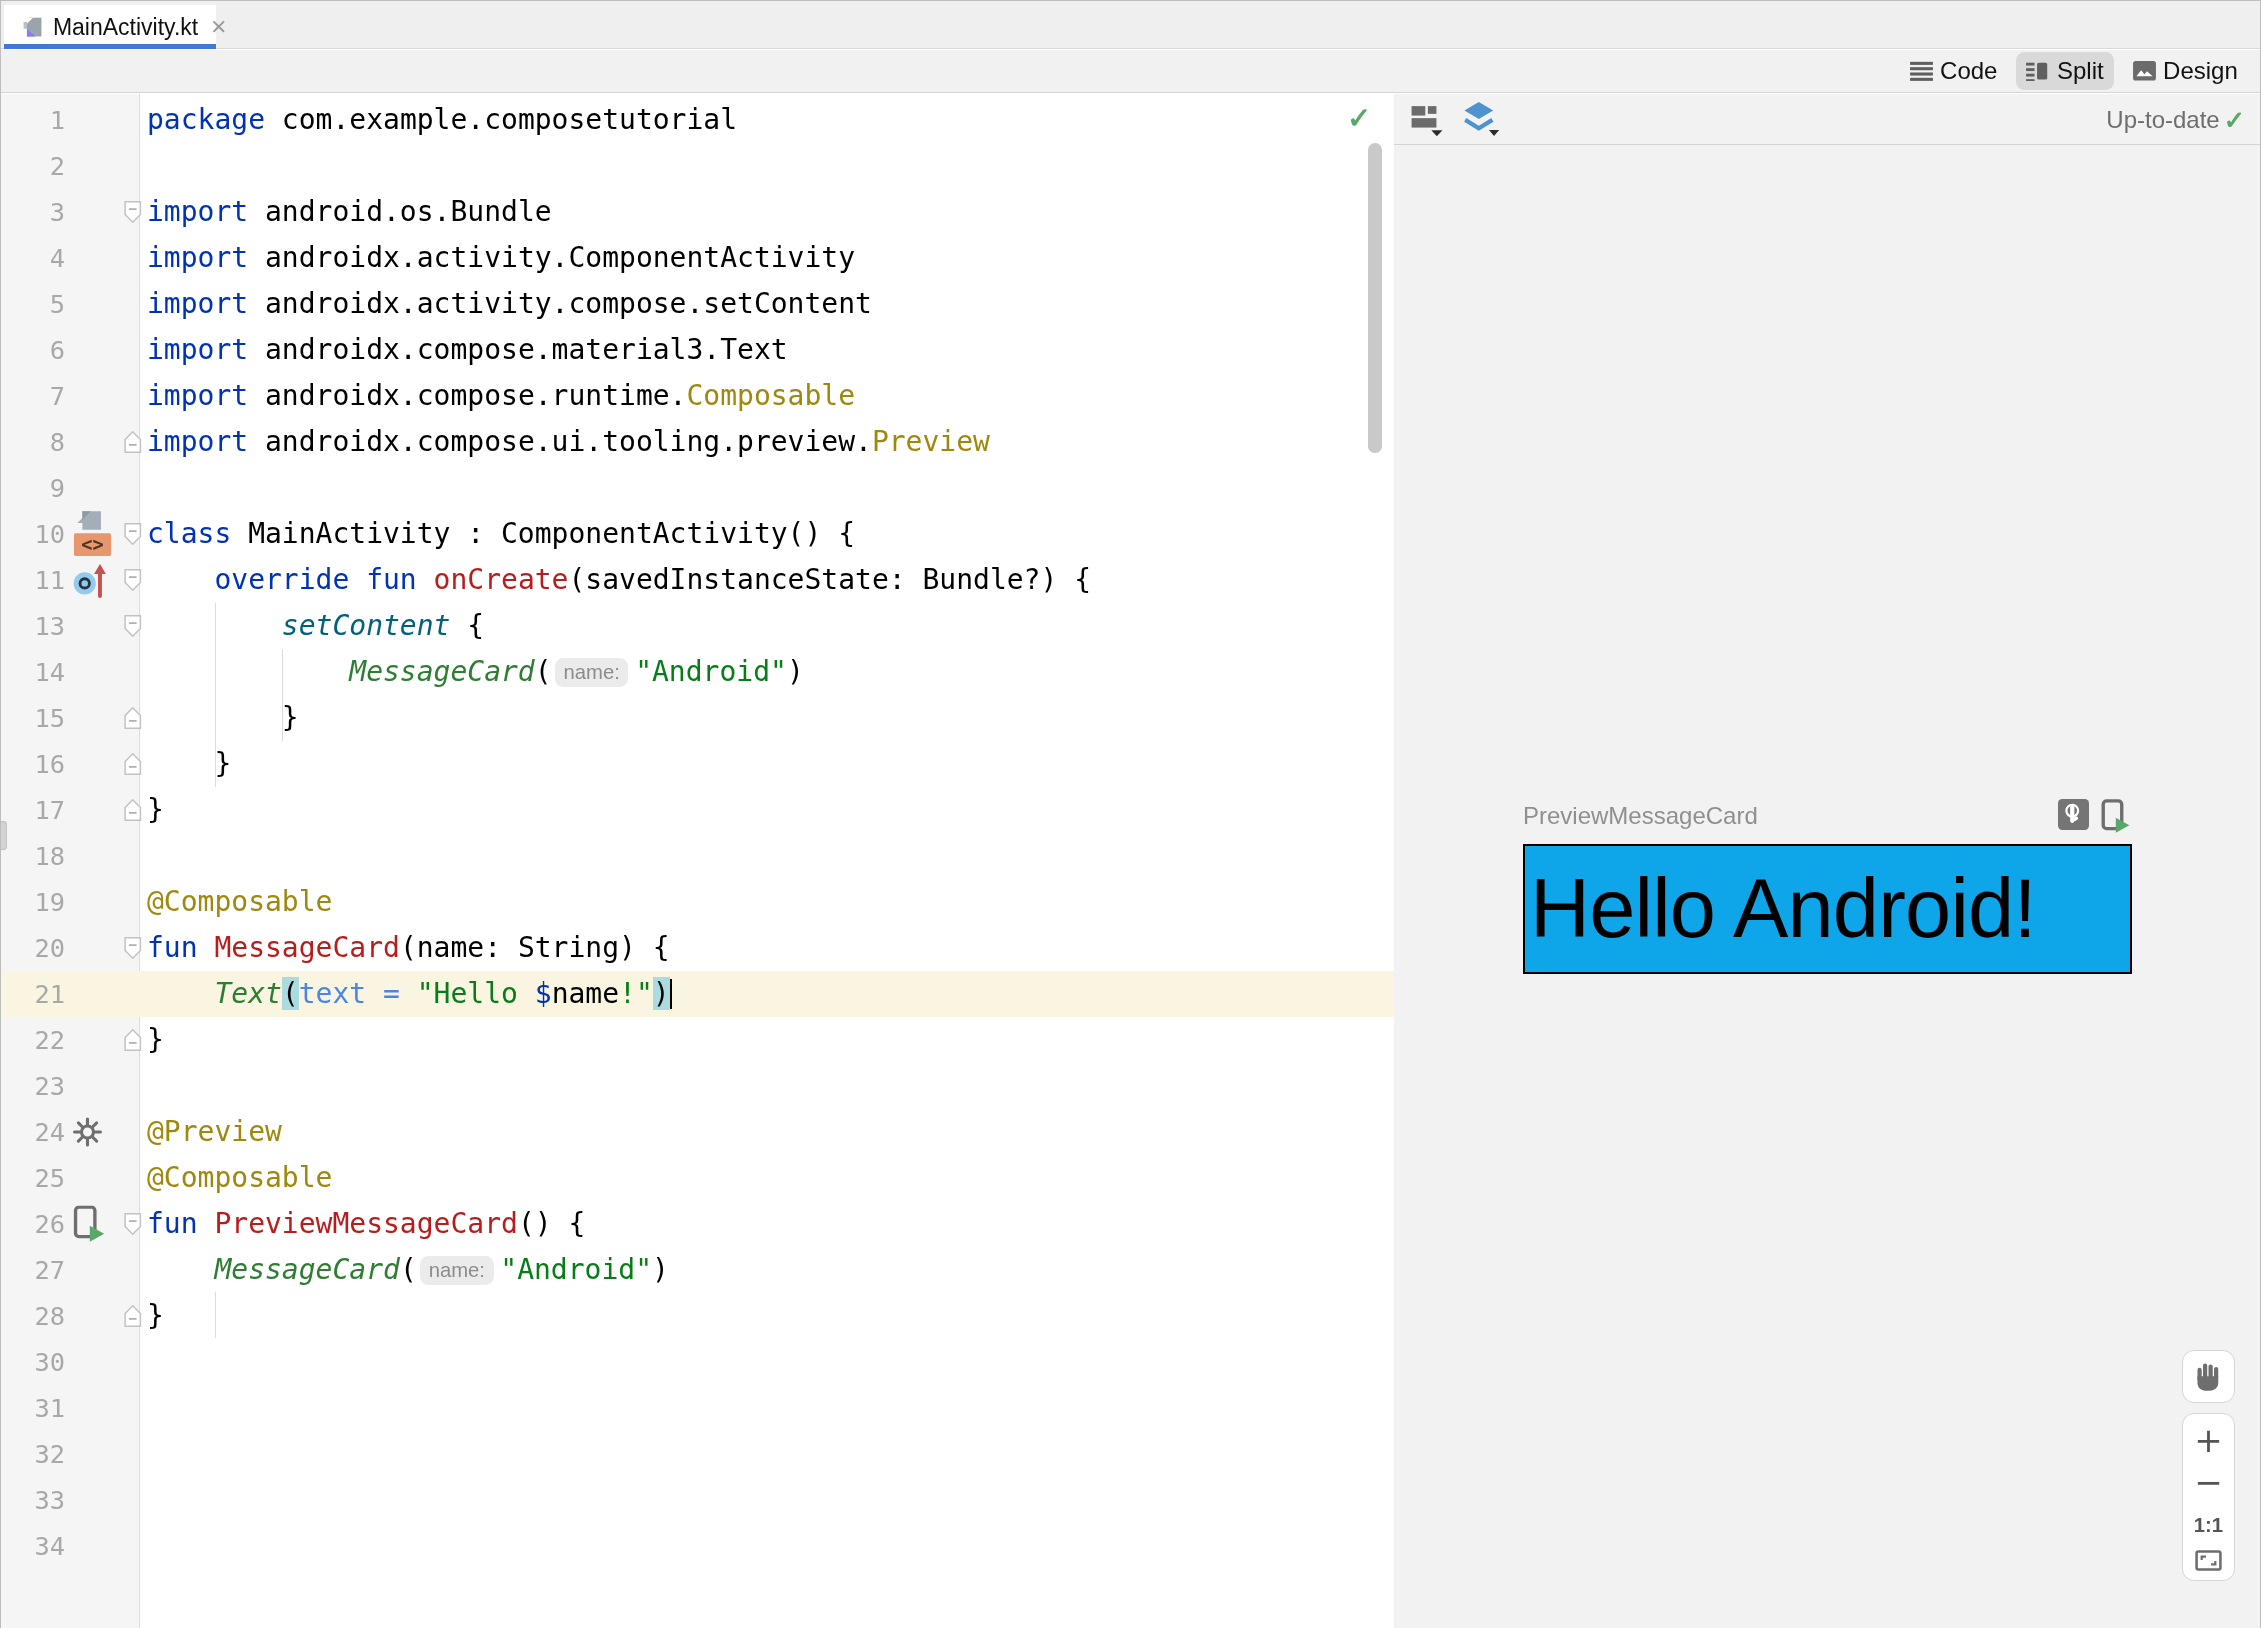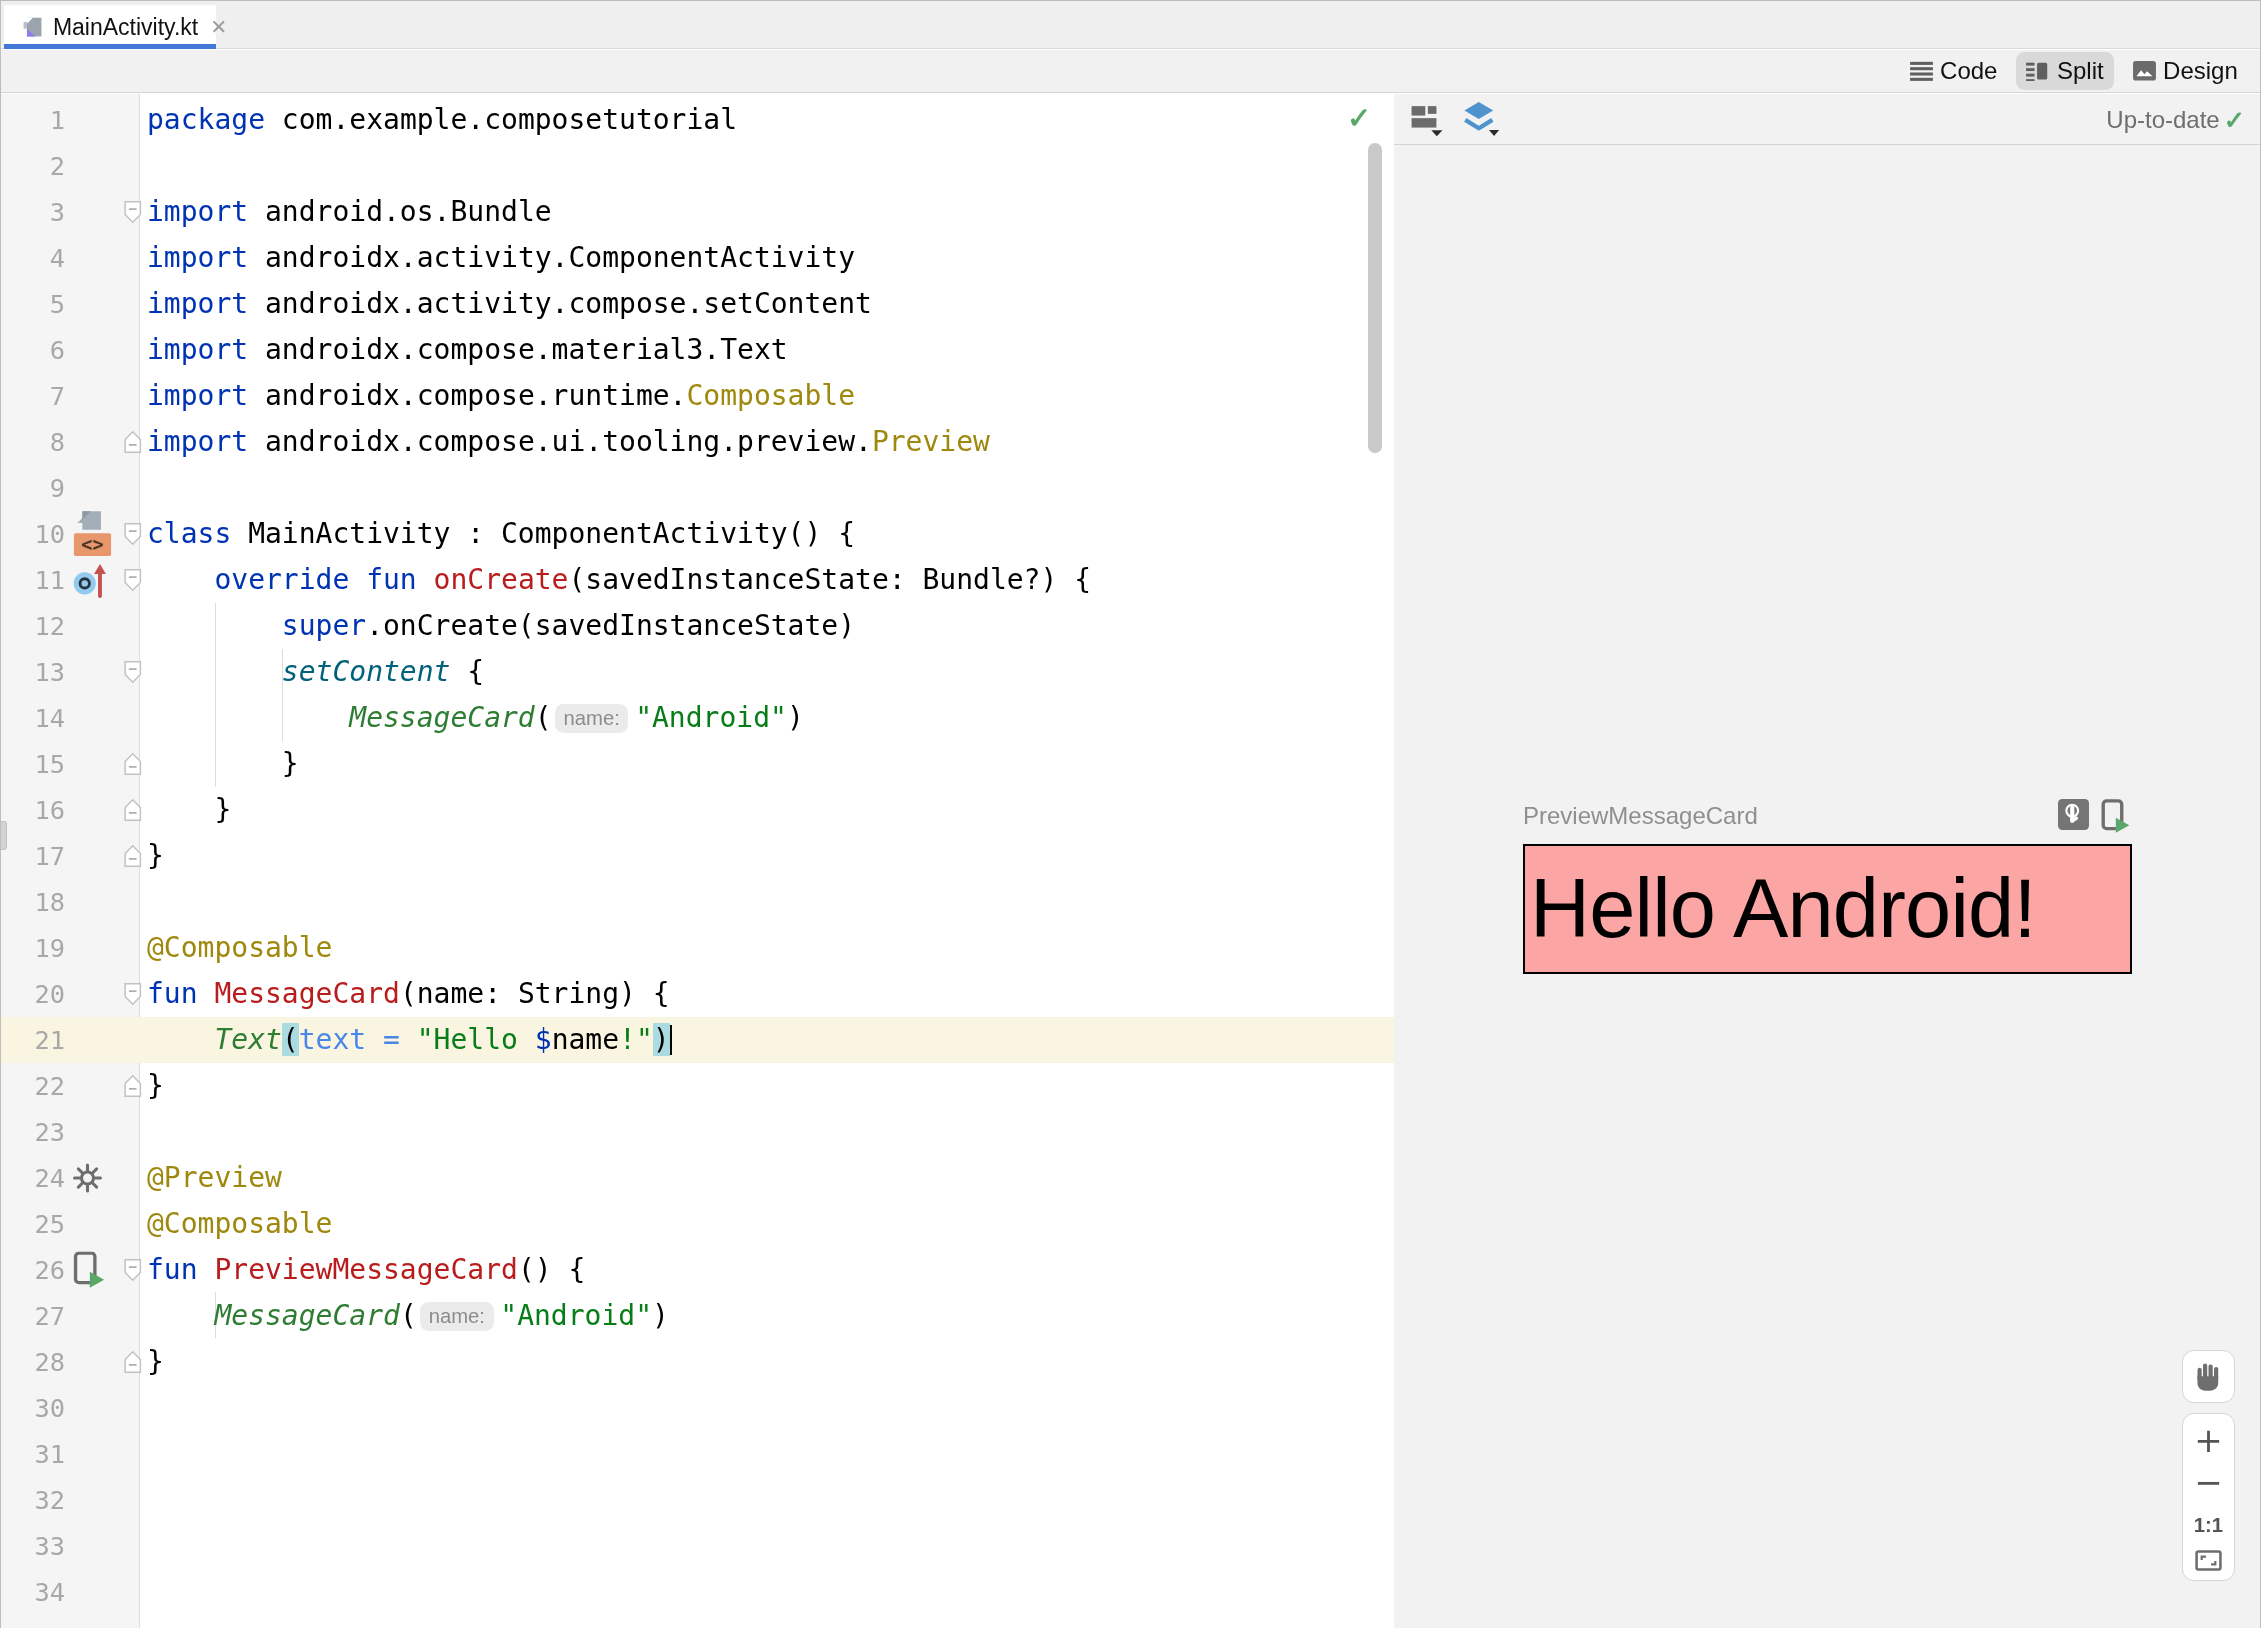--- a/index.html
+++ b/index.html
@@ -69,21 +69,21 @@
   .rt-icon{ margin-left:15.3px; cursor:pointer; line-height:0; }
   #rt-status{ position:absolute; right:17px; top:0; height:51px; display:flex; align-items:center; gap:4px; }
   #rt-status-text{ font-size:24px; color:#6E6E6E; }
   #rt-status-check{ font-size:25.4px; font-weight:bold; color:#59A869; }
 
   #pv-head{ position:absolute; left:129px; top:705px; width:608px; height:37px; }
   #pv-label{ position:absolute; left:0; top:3.4px; font-size:24px; color:#8F8F8F; }
   #pv-icons{ position:absolute; right:0; top:0; display:flex; gap:10.2px; }
   #pv-icons > span{ cursor:pointer; line-height:0; }
   #pv-box{ position:absolute; left:129px; top:750px; width:609px; height:130px;
-           background:#fca5a5; border:2.5px solid #000; display:flex; align-items:center; }
+           background:#0ea5e9; border:2.5px solid #000; display:flex; align-items:center; }
   #pv-text{ font-size:83px; color:#000; padding-left:5.1px; letter-spacing:-0.8px; white-space:nowrap;
             font-family:"Liberation Sans",sans-serif; }
 
   .fab{ position:absolute; right:27px; width:53px; background:#fff; border:0.8px solid #D5D5D5;
         border-radius:12px; display:flex; flex-direction:column; align-items:center; }
   #hand-btn{ top:1256px; height:53px; justify-content:center; cursor:pointer; }
   #zoom-group{ top:1319px; height:168px; justify-content:space-around; padding:5.1px 0; }
   .zbtn{ width:100%; text-align:center; color:#555; cursor:pointer; line-height:0; }
   .ztext{ font-size:34px; font-family:"DejaVu Sans",sans-serif; line-height:34px; }
   .zratio{ font-size:20.3px; font-weight:bold; line-height:20.3px; font-family:"Liberation Sans",sans-serif; }
@@ -226,24 +226,20 @@
               <path d="M33 42V12" stroke="#C4524E" stroke-width="4.6" stroke-linecap="round"></path>
               <path d="M33 4l-7 12h14z" fill="#C4524E"></path>
             </svg></span>
           <span class="fold"><svg width="19.5" height="23" viewBox="0 0 23 27">
               <path d="M2.5 1.5h18v15l-9 9-9-9z" fill="#fff" stroke="#C2C2C2" stroke-width="1.8"></path>
               <path d="M7 10h9" stroke="#B0B0B0" stroke-width="2"></path>
             </svg></span>
           <span class="codeln"><span class="c-pl">    </span><span class="c-kw">override</span><span class="c-pl"> </span><span class="c-kw">fun</span><span class="c-pl"> </span><span class="c-fn">onCreate</span><span class="c-pl">(savedInstanceState: Bundle?) {</span></span>
         </div>
         <div class="line">
-          <span class="ln">12</span>
-          <span class="codeln"><span class="c-pl">        </span><span class="c-kw">super</span><span class="c-pl">.onCreate(savedInstanceState)</span></span>
-        </div>
-        <div class="line">
           <span class="ln">13</span>
           <span class="fold"><svg width="19.5" height="23" viewBox="0 0 23 27">
               <path d="M2.5 1.5h18v15l-9 9-9-9z" fill="#fff" stroke="#C2C2C2" stroke-width="1.8"></path>
               <path d="M7 10h9" stroke="#B0B0B0" stroke-width="2"></path>
             </svg></span>
           <span class="codeln"><span class="c-pl">        </span><span class="c-fni">setContent</span><span class="c-pl"> {</span></span>
         </div>
         <div class="line">
           <span class="ln">14</span>
           <span class="codeln"><span class="c-pl">            </span><span class="c-comp">MessageCard</span><span class="c-pl">(</span><span class="chip">name:</span><span class="c-str">"Android"</span><span class="c-pl">)</span></span>

